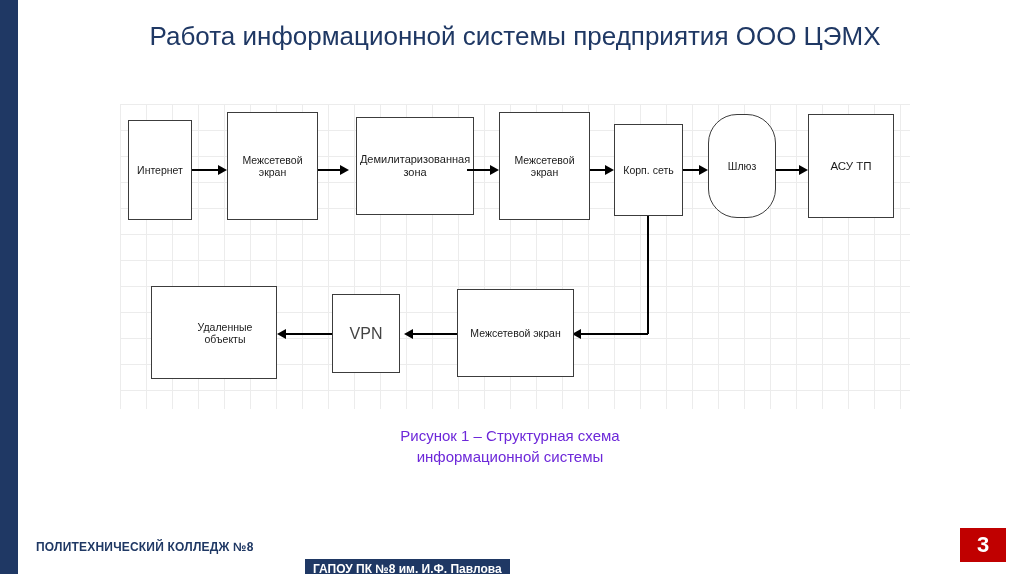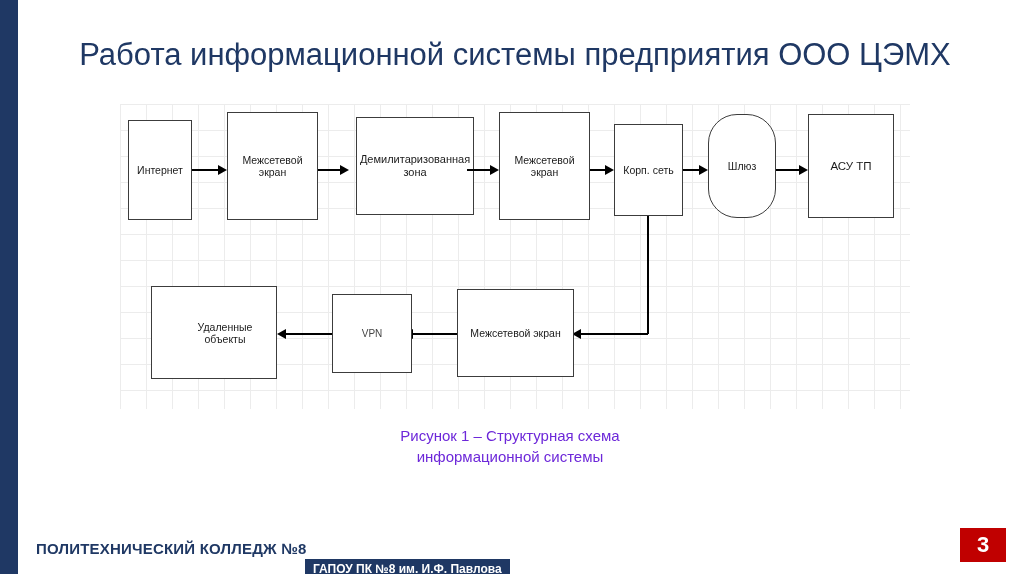--- a/index.html
+++ b/index.html
@@ -5,21 +5,21 @@
   html,body{margin:0;padding:0;}
   body{width:1024px;height:574px;background:#ffffff;font-family:"Liberation Sans",sans-serif;overflow:hidden;position:relative;}
 
   .slide{position:absolute;left:0;top:0;width:1024px;height:574px;background:#ffffff;}
 
   
   .left-bar{position:absolute;left:0;top:0;width:18px;height:574px;background:#1f3864;}
 
   
   .title{position:absolute;left:60px;top:18px;width:910px;text-align:center;
-         font-size:31px;line-height:36px;color:#1f3864;font-weight:400;margin-top:19px;}
+         font-size:26px;line-height:36px;color:#1f3864;font-weight:400;}
 
   
   .diagram-wrap{position:absolute;left:120px;top:104px;width:790px;height:305px;
                 background:#ffffff;
                 background-image:
                   linear-gradient(to right,#ececec 1px,transparent 1px),
                   linear-gradient(to bottom,#ececec 1px,transparent 1px);
                 background-size:26px 26px;}
 
   .node{position:absolute;background:#ffffff;border:1.4px solid #3c3c3c;
@@ -31,21 +31,21 @@
   .arrow-h{height:1.6px;}
   .arrow-v{width:1.6px;}
   .head{position:absolute;width:0;height:0;}
   .head-r{border-top:5px solid transparent;border-bottom:5px solid transparent;border-left:9px solid #000;}
   .head-l{border-top:5px solid transparent;border-bottom:5px solid transparent;border-right:9px solid #000;}
 
   .caption{position:absolute;left:250px;top:425px;width:520px;text-align:center;
            font-size:15px;line-height:21px;color:#6d28d9;}
 
   
-  .footer-left{position:absolute;left:36px;top:540px;font-size:15px;font-weight:bold;color:#1f3864;letter-spacing:.2px;}
+  .footer-left{position:absolute;left:36px;top:540px;font-size:12px;font-weight:bold;color:#1f3864;letter-spacing:.2px;}
   .footer-badge{position:absolute;left:305px;top:534px;height:20px;background:#1f3864;color:#ffffff;
                 font-size:12px;font-weight:bold;display:flex;align-items:center;padding:0 8px;margin-top:25px;}
   .page-box{position:absolute;right:18px;top:528px;width:46px;height:34px;background:#c00000;
             color:#ffffff;font-size:22px;font-weight:bold;display:flex;align-items:center;justify-content:center;}
 </style>
 </head>
 <body>
 
 <div class="slide">
 
@@ -105,21 +105,21 @@
     <div class="arrow arrow-h" style="left:459px;top:229px;width:69px;"></div>
     <div class="head head-l" style="left:452px;top:225px;"></div>
 
     <div class="node" style="left:337px;top:185px;width:117px;height:88px;font-size:10.5px;">
       <span>Межсетевой экран</span>
     </div>
 
     <div class="arrow arrow-h" style="left:290px;top:229px;width:47px;"></div>
     <div class="head head-l" style="left:284px;top:225px;"></div>
 
-    <div class="node" style="left:212px;top:190px;width:80px;height:79px;font-size:10px;color:#444;">
+    <div class="node" style="left:212px;top:190px;width:68px;height:79px;font-size:16px;color:#444;">
       <span>VPN</span>
     </div>
 
     <div class="arrow arrow-h" style="left:163px;top:229px;width:49px;"></div>
     <div class="head head-l" style="left:157px;top:225px;"></div>
 
     <div class="node" style="left:31px;top:182px;width:126px;height:93px;font-size:10.5px;padding-left:24px;">
       <span>Удаленные объекты</span>
     </div>
 

